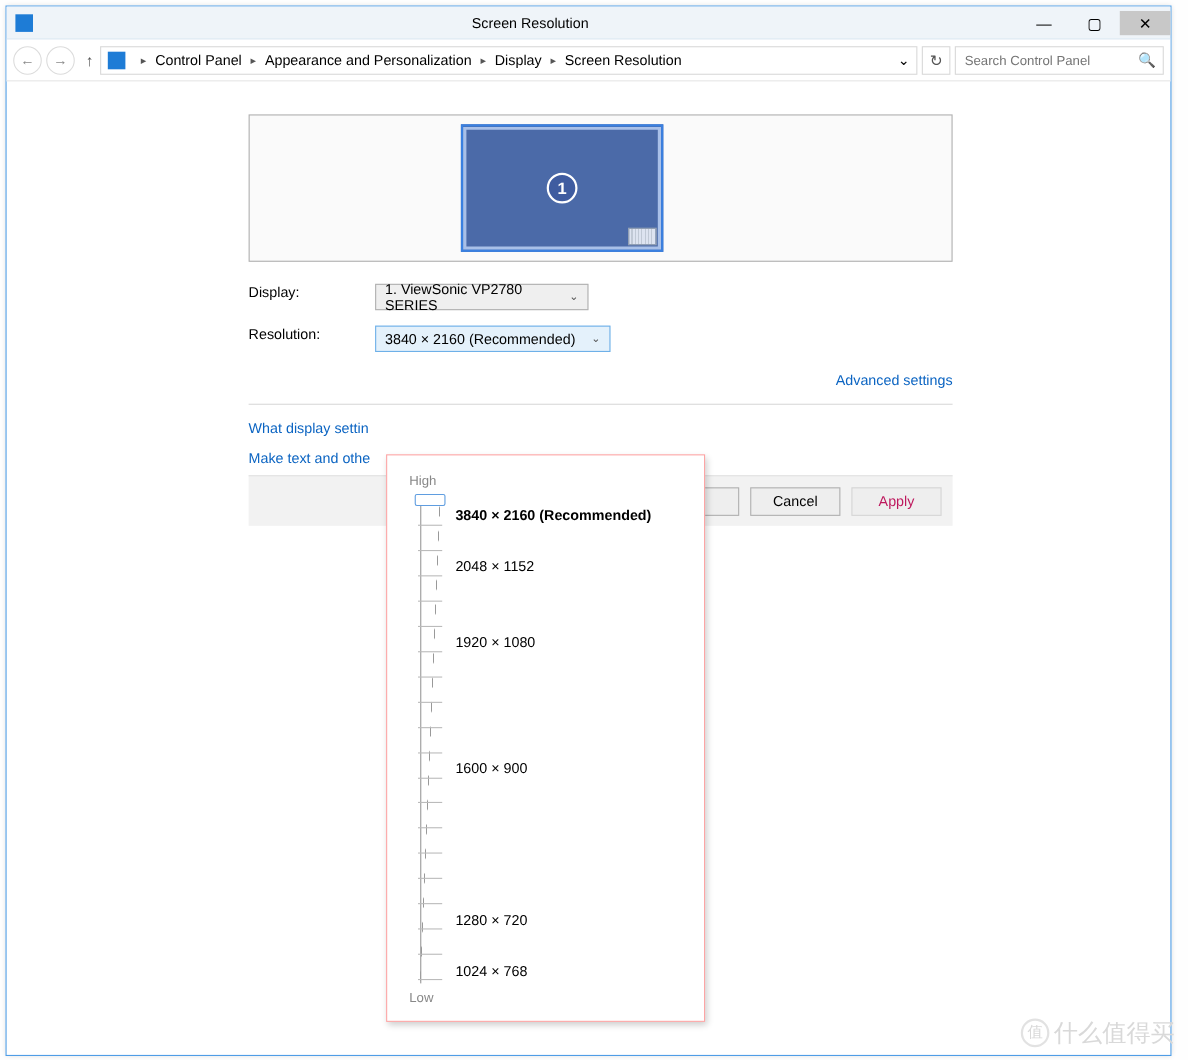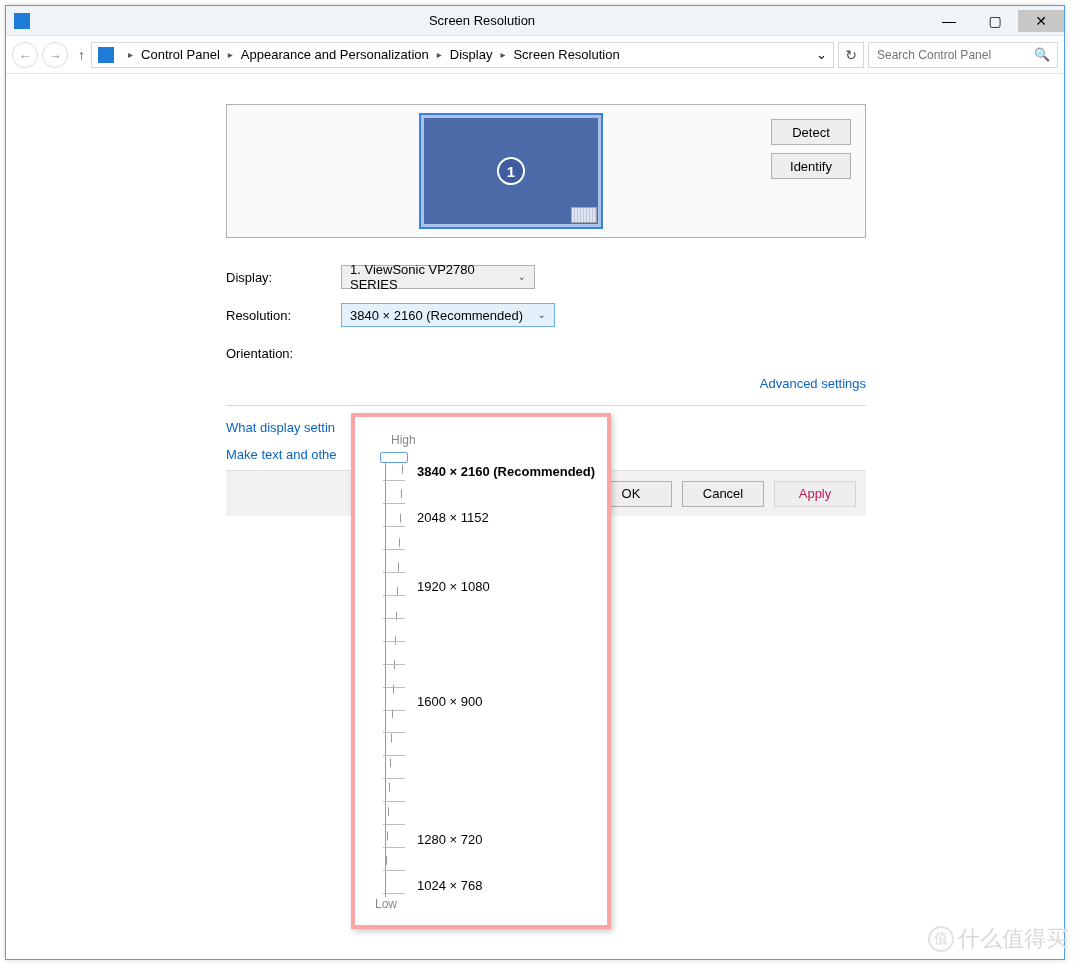--- a/index.html
+++ b/index.html
@@ -25,34 +25,34 @@
   .search .sicon { font-size:13px; color:#8a8a8a;}
   .content { flex:1; padding: 30px 0 0 220px; position:relative; }
   .heading { color:#0b4a92; font-size:16px; margin-bottom:14px;}
   .preview-box { width:640px; height:134px; border:1px solid #b0b0b0; background:#fafafa; position:relative; }
   .monitor { position:absolute; left:192px; top:8px; width:184px; height:116px; border:2px solid #3a80e0; background:#4b6aa8; box-shadow: inset 0 0 0 3px #a9c0e8; display:flex; align-items:center; justify-content:center; }
   .monitor .num { width:28px; height:28px; border:2px solid #fff; border-radius:50%; color:#fff; display:flex; align-items:center; justify-content:center; font-weight:bold; font-size:15px; background:#3f5ca0; }
   .monitor .keyb { position:absolute; right:4px; bottom:4px; width:26px; height:16px; background: repeating-linear-gradient(90deg,#dde3f0 0 2px,#c0c8d5 2px 3px); border:1px solid #9aa6b5;}
   .side-btns { position:absolute; right:14px; top:14px; display:flex; flex-direction:column; gap:8px; }
   .btn { min-width:80px; height:26px; border:1px solid #b0b0b0; background:#eeeeee; font-size:13px; cursor:default; }
   .form { margin-top:20px; width:640px; }
-  .row { display:flex; align-items:center; height:38px; }
+  .row { display:flex; height:38px; }
   .row label { width:115px; font-size:13px;}
   .combo { height:24px; border:1px solid #b0b0b0; background:#efefef; display:flex; align-items:center; padding:0 8px; font-size:13px; position:relative;}
   .combo.sel { border:1px solid #6eb0e8; background:#e4f1fb; }
   .combo .cvd { position:absolute; right:8px; top:5px; font-size:10px; color:#555; }
   .combo.w1 { width:194px; }
   .combo.w2 { width:214px; }
   .link { color:#0b64c2; font-size:13px; }
   .adv { display:flex; justify-content:flex-end; width:640px; margin-top:4px; margin-bottom:14px;}
   .hr { width:640px; border-top:1px solid #d9d9d9; margin:8px 0 14px;}
   .footer-area { background:#f2f2f2; border-top:1px solid #e2e2e2; height:46px; display:flex; align-items:center; justify-content:flex-end; width:640px; padding-right:10px; gap:10px; margin-top:8px;}
   .fbtn { width:82px; height:26px; border:1px solid #b0b0b0; background:#eee; font-size:13px;}
   .fbtn.disabled { color:#be185d; border-color:#d5d5d5;}
-  .dropdown-panel { position:absolute; left:345px; top:339px; width:260px; height:516px; background:#fff; border:4px solid #fca5a5; box-shadow:2px 3px 6px rgba(0,0,0,0.2); z-index:50; padding:16px 36px;}
+  .dropdown-panel { position:absolute; left:345px; top:339px; width:290px; height:516px; background:#fff; border:1px solid #fca5a5; box-shadow:2px 3px 6px rgba(0,0,0,0.2); z-index:50; padding:16px 20px;}
   .dropdown-panel .lbl-high { color:#888; font-size:12px; }
   .dropdown-panel .lbl-low { color:#888; font-size:12px; position:absolute; bottom:14px; left:20px;}
   .slider { position:absolute; left:28px; top:40px; width:22px; height:440px; }
   .slider .track-left { position:absolute; left:2px; top:0; width:0; height:100%; border-left:1px solid #999;}
   .slider .track-diag { position:absolute; left:2px; top:0; width:18px; height:100%; background: linear-gradient(to bottom right, transparent 49.4%, #999 49.6%, #999 50.4%, transparent 50.6%);}
   .slider .tick { position:absolute; left:0; width:22px; height:1px; background:#bbb;}
   .slider .thumb { position:absolute; left:-3px; top:-5px; width:28px; height:11px; background:#fff; border:1px solid #5f9de0; border-radius:2px;}
   .res-item { position:absolute; left:62px; font-size:13px; color:#000; white-space:nowrap;}
   .res-item.selected { font-weight:bold; }
   .plinks { display:flex; flex-direction:column; gap:12px; margin-top:4px;}
@@ -99,43 +99,36 @@
     </div>
   </div>
 
   <div class="content">
 
     <div class="preview-box">
       <div class="monitor">
         <div class="num">1</div>
         <div class="keyb"></div>
       </div>
-      <div class="side-btns">
-        <button class="btn">Detect</button>
-        <button class="btn">Identify</button>
-      </div>
     </div>
 
     <div class="form">
       <div class="row">
         <label>Display:</label>
         <div class="combo w1">
           <span>1. ViewSonic VP2780 SERIES</span>
           <span class="cvd">⌄</span>
         </div>
       </div>
       <div class="row">
         <label>Resolution:</label>
         <div class="combo sel w2">
           <span>3840 × 2160 (Recommended)</span>
           <span class="cvd">⌄</span>
         </div>
-      </div>
-      <div class="row">
-        <label>Orientation:</label>
       </div>
     </div>
 
     <div class="adv">
         <span class="link">Advanced settings</span>
       </div>
     <div class="hr"></div>
 
     <div class="plinks">
       <span class="link">What display settin</span>

